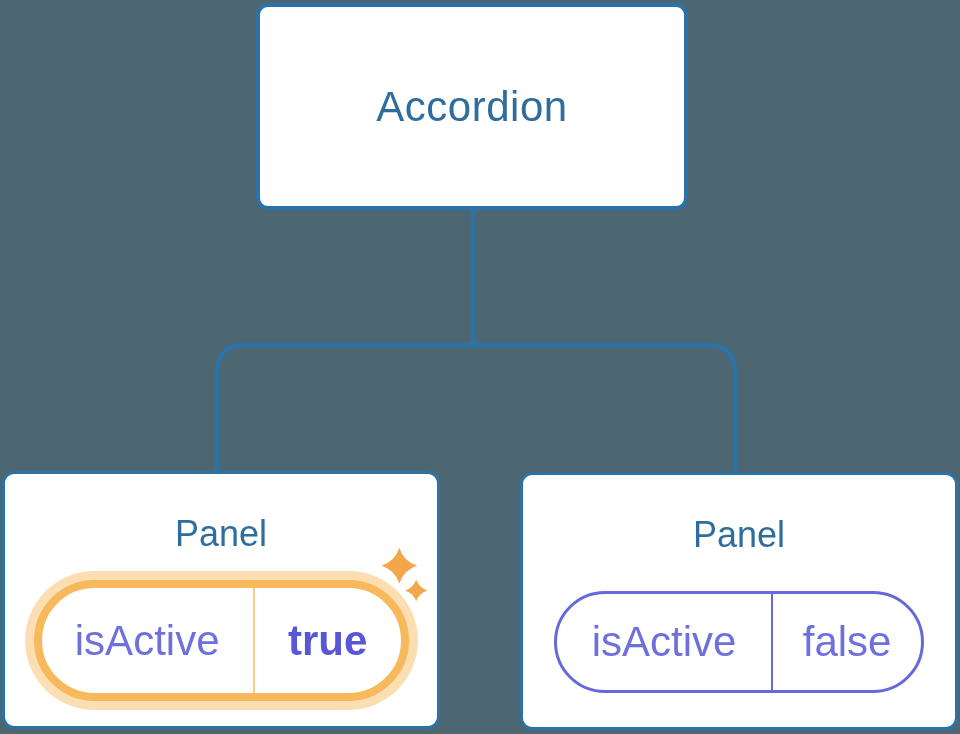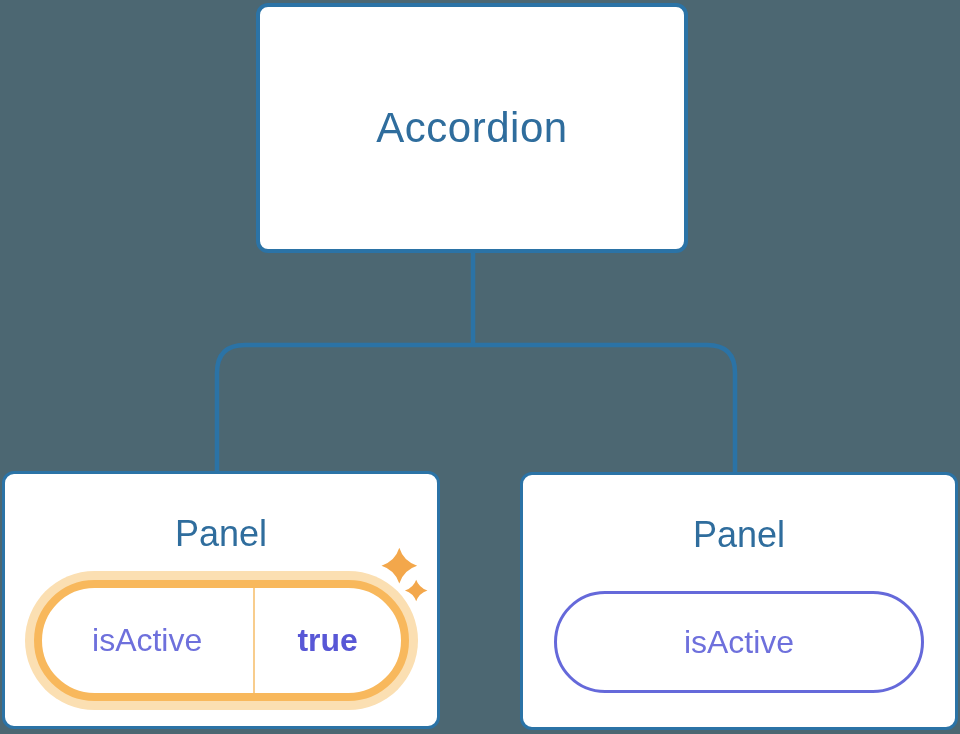--- a/index.html
+++ b/index.html
@@ -25,21 +25,21 @@
     background: #ffffff;
     border: 4px solid var(--blue-line, #2B73A6);
     border-radius: 12px;
     box-sizing: border-box;
     display: flex;
     flex-direction: column;
     align-items: center;
   }
   .node.root {
     left: 256px; top: 3px;
-    width: 432px; height: 250px;
+    width: 432px; height: 207px;
     justify-content: center;
   }
   .root-label {
     font-size: 42px;
     font-weight: 500;
     color: var(--blue-text, #2F6D9D);
     letter-spacing: 0.5px;
   }
   .node.panel-left  { left: 2px;   top: 471px; width: 438px; height: 258px; border-width: 3px; }
   .node.panel-right { left: 520px; top: 472px; width: 438px; height: 258px; border-width: 3px; }
@@ -66,21 +66,21 @@
   .pill.inactive {
     margin-top: 32px;
     width: 370px; height: 102px;
     border: 3px solid var(--purple-border, #6569DA);
   }
   .cell {
     flex: 1.45;
     display: flex;
     align-items: center;
     justify-content: center;
-    font-size: 32px;
+    font-size: 42px;
     color: var(--purple, #6E70DC);
   }
   .cell.value { flex: 1; }
   .pill.active .cell + .cell   { border-left: 2px solid var(--orange-divider, #F8CD8D); }
   .pill.inactive .cell + .cell { border-left: 2px solid var(--purple-border, #6569DA); }
   .pill.active .cell.value {
     font-weight: bold;
     color: var(--purple-bold, #5857D6);
     text-align: right;
   }
@@ -115,16 +115,17 @@
     <svg class="sparkles" viewBox="0 0 64 64" fill="#F3A74B">
       <path d="M27 3 Q31.5 17.5 46 22 Q31.5 26.5 27 41 Q22.5 26.5 8 22 Q22.5 17.5 27 3 Z"></path>
       <path d="M45 37 Q48 45.5 57 48.5 Q48 51.5 45 60 Q42 51.5 33 48.5 Q42 45.5 45 37 Z"></path>
     </svg>
   </div>
 
   <div class="node panel-right">
     <div class="panel-title">Panel</div>
     <div class="pill inactive">
       <div class="cell key">isActive</div>
+      <div class="cell value">false</div>
     </div>
   </div>
 
 </div>
 
 </body></html>

